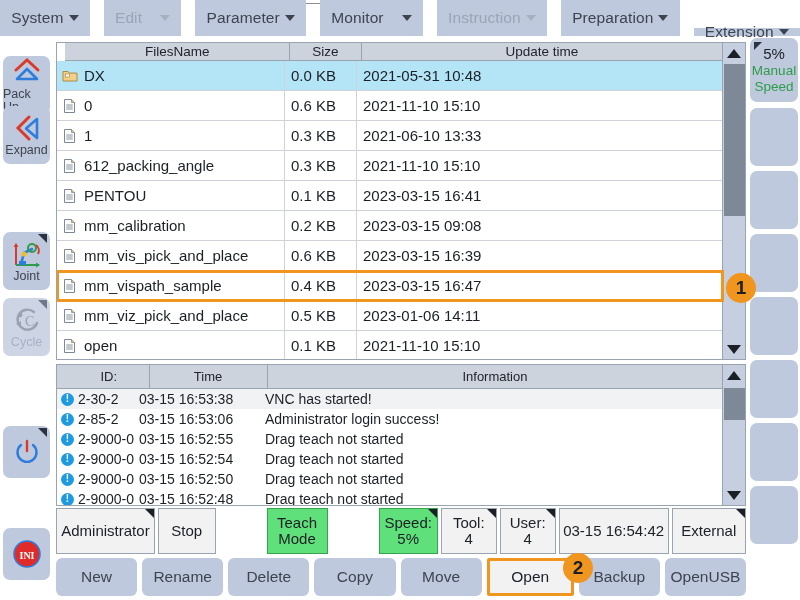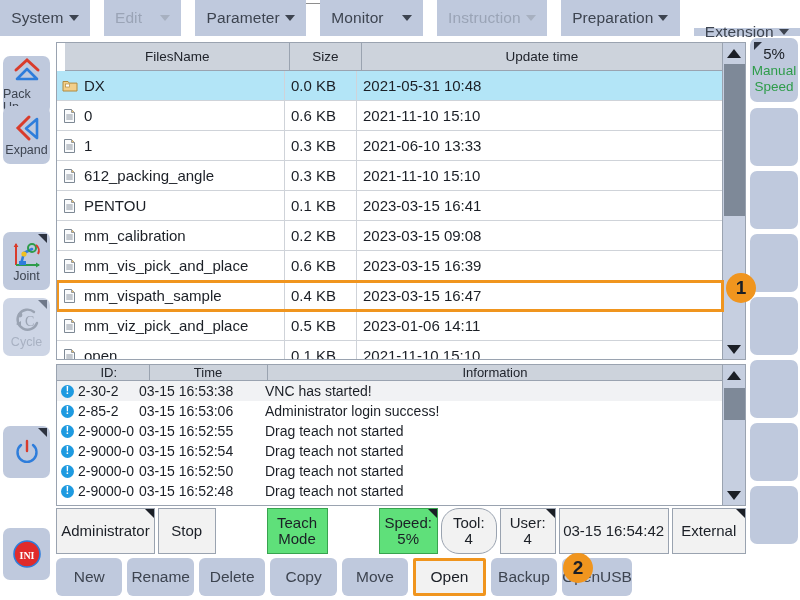--- a/index.html
+++ b/index.html
@@ -95,21 +95,21 @@
   
   .file-panel {
     position: absolute; left: 56px; top: 42px;
     width: 690px; height: 318px;
     border: 1px solid #9aa3b0;
     background: #fff;
     overflow: hidden;
   }
   .tbl-head {
     display: flex;
-    height: 28px;
+    height: 18px;
     background: #cdd3dc;
     border-bottom: 1px solid #9aa3b0;
     font-size: 13.5px;
     color: #20242c;
     margin-left: 8px;
   }
   .tbl-head .th {
     display: flex; align-items: center; justify-content: center;
     border-right: 1px solid #9aa3b0;
     height: 100%;
@@ -179,21 +179,21 @@
 
   
   .log-panel {
     position: absolute; left: 56px; top: 364px;
     width: 690px; height: 142px;
     border: 1px solid #9aa3b0;
     background: #fff;
     overflow: hidden;
   }
   .log-head {
-    display: flex; height: 16px;
+    display: flex; height: 24px;
     background: #cdd3dc;
     border-bottom: 1px solid #9aa3b0;
     font-size: 13px; color: #20242c; padding-left: 12px;
   }
   .log-head .th {
     display: flex; align-items: center; justify-content: center;
     border-right: 1px solid #9aa3b0; height: 100%;
   }
   .lc-id { width: 82px; }
   .lc-time { width: 120px; }
@@ -238,29 +238,29 @@
   .st-corner {
     position: absolute; right: 0; top: 0;
     width: 0; height: 0;
     border-left: 9px solid transparent;
     border-top: 9px solid #1b1f26;
   }
   .w-admin  { width: 117px; }
   .w-stop   { width: 68px; }
   .w-teach  { width: 72px; }
   .w-speed  { width: 70px; }
-  .w-tool   { width: 66px; border-radius: 18px; }
+  .w-tool   { width: 66px; }
   .w-user   { width: 66px; }
   .w-clock  { width: 130px; }
   .w-ext    { width: 88px; }
 
   
   .toolbar {
     position: absolute; left: 56px; top: 558px;
-    width: 576px; height: 38px;
+    width: 690px; height: 38px;
     display: flex; gap: 5px;
   }
   .tb-btn {
     flex: 1 1 0;
     background: #bfc9dd;
     border-radius: 6px;
     display: flex; align-items: center; justify-content: center;
     font-size: 15.5px; color: #3d4450;
   }
   .tb-btn.hl {

